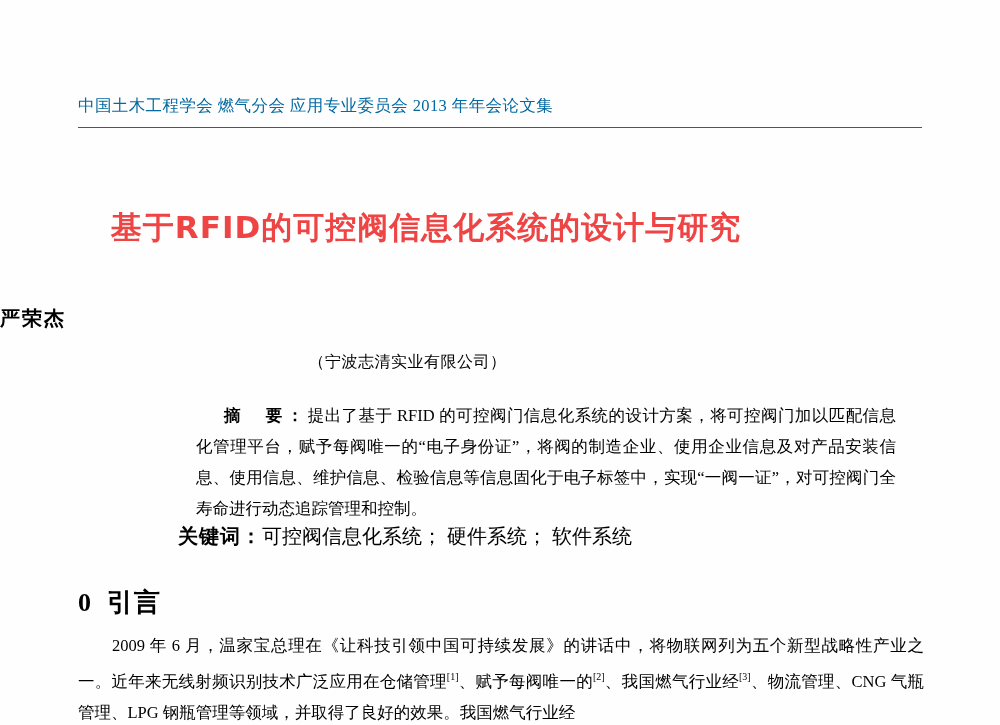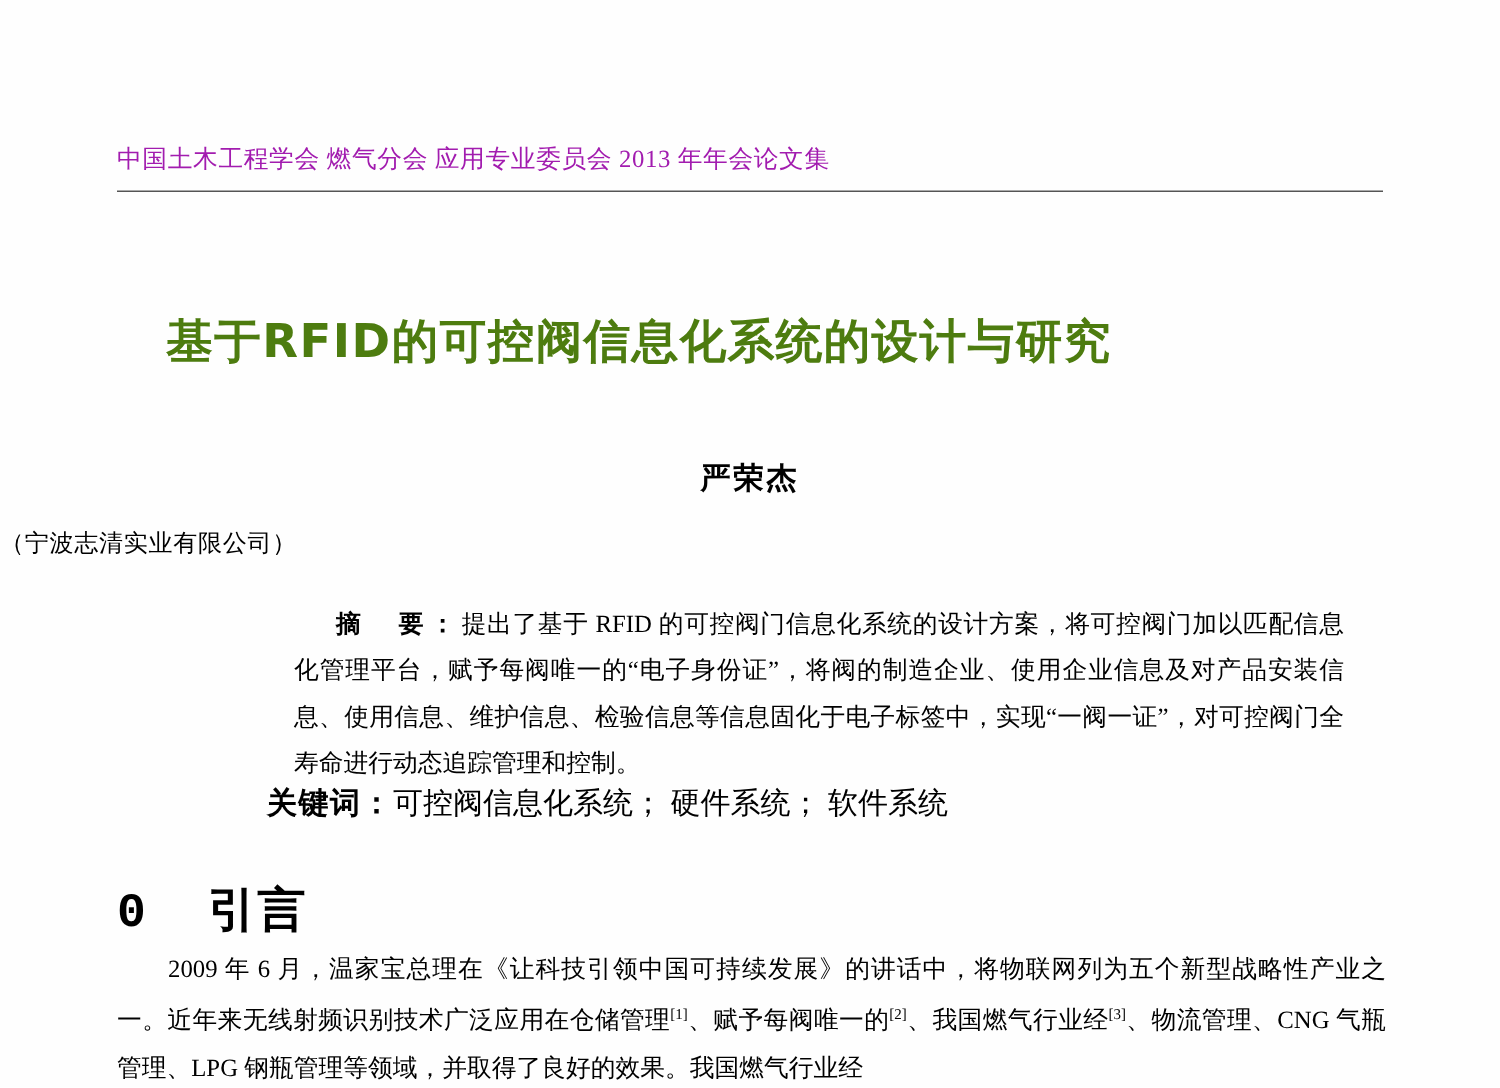--- a/index.html
+++ b/index.html
@@ -21,59 +21,59 @@
     background: #fefefe;
     box-sizing: border-box;
   }
   .header {
     position: absolute;
     top: 95px;
     left: 78px;
     right: 78px;
     font-size: 16.5px;
     letter-spacing: 0.4px;
-    color: #a21caf;
+    color: #0369a1;
     white-space: nowrap;
   }
   .header-rule {
     position: absolute;
     top: 127px;
     left: 78px;
     width: 844px;
     height: 1px;
     background: #555;
   }
   .title {
     position: absolute;
     top: 207px;
     left: 0;
     width: 852px;
     text-align: center;
     font-size: 31px;
     font-weight: bold;
     letter-spacing: 1px;
-    color: #4d7c0f;
+    color: #ef4444;
     font-family: "DejaVu Sans", sans-serif;
   }
   .author {
     position: absolute;
     top: 305px;
     left: 0;
     width: 1000px;
-    text-align: center;
     font-size: 20px;
     font-weight: bold;
     letter-spacing: 2px;
     font-family: "DejaVu Sans", sans-serif;
   }
   .affiliation {
     position: absolute;
     top: 352px;
     left: 0;
     width: 815px;
+    text-align: center;
     font-size: 16px;
     letter-spacing: 0.5px;
   }
   .abstract {
     position: absolute;
     top: 400px;
     left: 150px;
     width: 700px;
     font-size: 16.5px;
     line-height: 31px;
@@ -97,23 +97,23 @@
   }
   .keywords .lbl {
     font-weight: bold;
     letter-spacing: 1px;
     padding-left: 28px;
   }
   .section-heading {
     position: absolute;
     top: 585px;
     left: 78px;
-    font-size: 32px;
+    font-size: 26px;
     font-weight: bold;
-    font-family: Liberation Mono, monospace;
+    font-family: Liberation Serif, serif;
     letter-spacing: 1px;
   }
   .body-text {
     position: absolute;
     top: 630px;
     left: 78px;
     width: 846px;
     font-size: 16.5px;
     line-height: 31px;
     text-align: justify;

